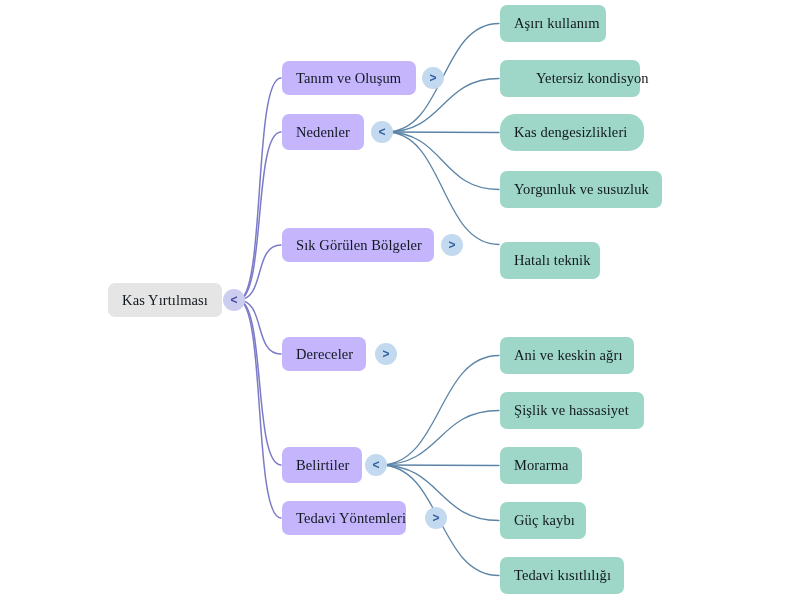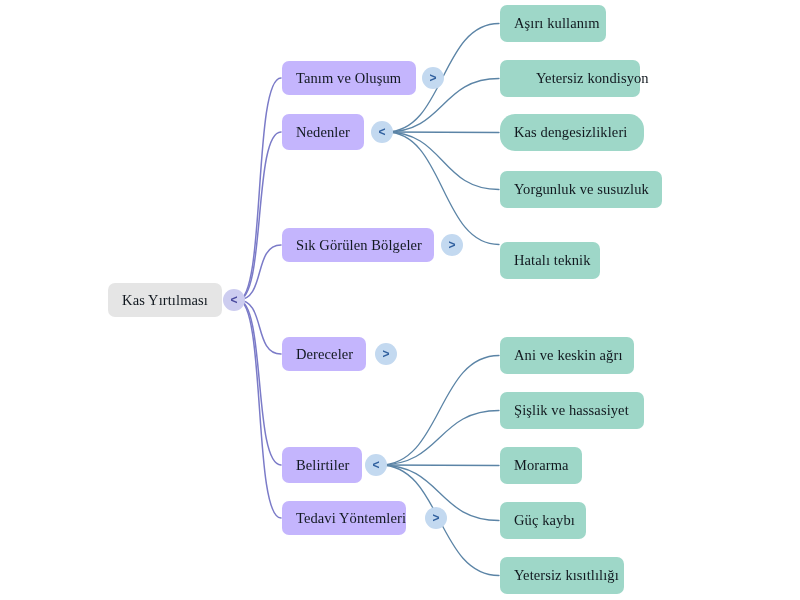--- a/index.html
+++ b/index.html
@@ -151,21 +151,21 @@
       <div class="node leaf" style="left: 500px; top: 392px; width: 144px; height: 37px;">
         <span>Şişlik ve hassasiyet</span>
       </div>
       <div class="node leaf" style="left: 500px; top: 447px; width: 82px; height: 37px;">
         <span>Morarma</span>
       </div>
       <div class="node leaf" style="left: 500px; top: 502px; width: 86px; height: 37px;">
         <span>Güç kaybı</span>
       </div>
       <div class="node leaf" style="left: 500px; top: 557px; width: 124px; height: 37px;">
-        <span>Yetersiz kısıtlılığı</span>
+        <span>Tedavi kısıtlılığı</span>
       </div>
       <div class="node branch" style="left: 282px; top: 501px; width: 124px; height: 34px;">
         <span>Tedavi Yöntemleri</span>
       </div>
       <div class="toggle" style="left: 425px; top: 507px;">
         <span>&gt;</span>
       </div>
     </div>
 </div>
 

